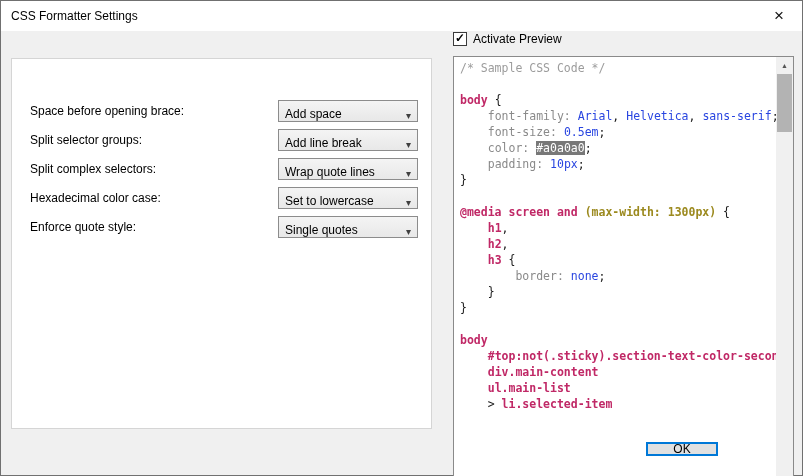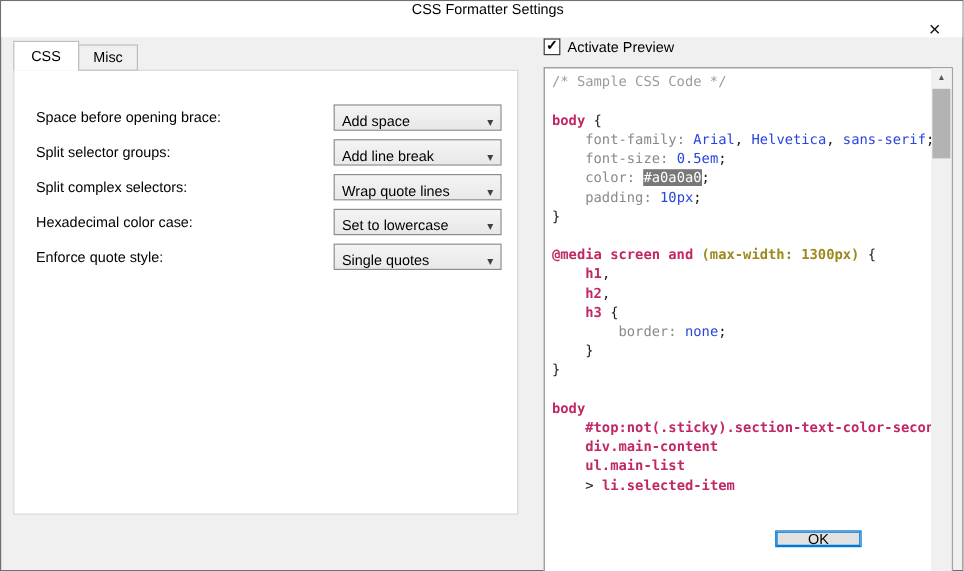--- a/index.html
+++ b/index.html
@@ -2,30 +2,30 @@
 <html style="--accent: #0078d7; --sel: #c02866; --prop: #8a8a8a; --val: #2945e0; --med: #9c8a1f; --comment: #9c9c9c; --plain: #1a1a1a; --hlbg: #787878; --hlfg: #ffffff; --thumb: #b3b3b3;"><head>
 <meta charset="utf-8">
 <style>
   html,body{margin:0;padding:0;width:803px;height:476px;overflow:hidden;background:#f0f0f0;}
   .dialog{
     position:relative;width:803px;height:476px;box-sizing:border-box;
     background:#f0f0f0;border:1px solid #707070;
     font-family:"Liberation Sans",sans-serif;font-size:12px;color:#000;
   }
   
-  .titlebar{position:absolute;left:0;top:0;right:0;height:30px;background:#ffffff;display:flex;align-items:center;flex-direction:column;}
+  .titlebar{position:absolute;left:0;top:0;right:0;height:30px;background:#ffffff;display:flex;align-items:center;}
   .title{padding-left:10px;font-size:12px;color:#000;}
   .close{margin-left:auto;width:46px;height:30px;display:flex;align-items:center;justify-content:center;font-size:17px;font-weight:300;color:#111;cursor:default;}
   
   .tabstrip{position:absolute;left:10px;top:33px;display:flex;align-items:flex-end;z-index:3;}
   .tab{box-sizing:border-box;height:22px;padding:0 12px;display:flex;align-items:center;background:#f0f0f0;border:1px solid #bdbdbd;margin-right:-1px;font-size:12px;}
   .tab.active{height:25px;background:#ffffff;border:1px solid #bdbdbd;border-bottom:none;padding:0 14px;position:relative;z-index:4;}
   .tab-panel{position:absolute;left:10px;top:57px;width:421px;height:371px;box-sizing:border-box;background:#ffffff;border:1px solid #d5d5d5;}
   
-  .rows{padding:28px 13px 0 18px;}
+  .rows{padding:28px 13px 0 18px;margin-top:13px;}
   .row{display:flex;align-items:center;justify-content:space-between;height:22px;margin-bottom:7px;}
   .row-label{font-size:12px;color:#000;}
   .combo{box-sizing:border-box;width:140px;height:22px;background:linear-gradient(#f4f4f4,#e8e8e8);border:1px solid #8c8c8c;display:flex;align-items:flex-end;padding:0 6px;cursor:default;}
   .combo-value{font-size:12px;color:#000;white-space:nowrap;overflow:hidden;}
   .combo-arrow{margin-left:auto;font-size:10px;color:#404040;line-height:1;}
   
   .checkbox-row{position:absolute;left:452px;top:31px;display:flex;align-items:center;gap:6px;cursor:default;}
   .checkbox{box-sizing:border-box;width:14px;height:14px;border:1px solid #3a3a3a;background:#fff;display:flex;align-items:center;justify-content:center;}
   .checkbox span{font-size:12px;font-weight:bold;color:#000;line-height:1;margin-top:-2px;}
   .checkbox-label{font-size:12px;}
@@ -63,24 +63,20 @@
 
 <div class="dialog">
 
   <div class="titlebar">
     <span class="title">CSS Formatter Settings</span>
     <div class="close">
       <span>×</span>
     </div>
   </div>
 
-  <div class="tabstrip">
-      <div class="tab active">CSS</div>
-      <div class="tab">Misc</div>
-    </div>
 
   <div class="tab-panel">
     <div class="rows">
         <div class="row">
           <span class="row-label">Space before opening brace:</span>
           <div class="combo">
             <span class="combo-value">Add space</span>
             <span class="combo-arrow">▾</span>
           </div>
         </div>

